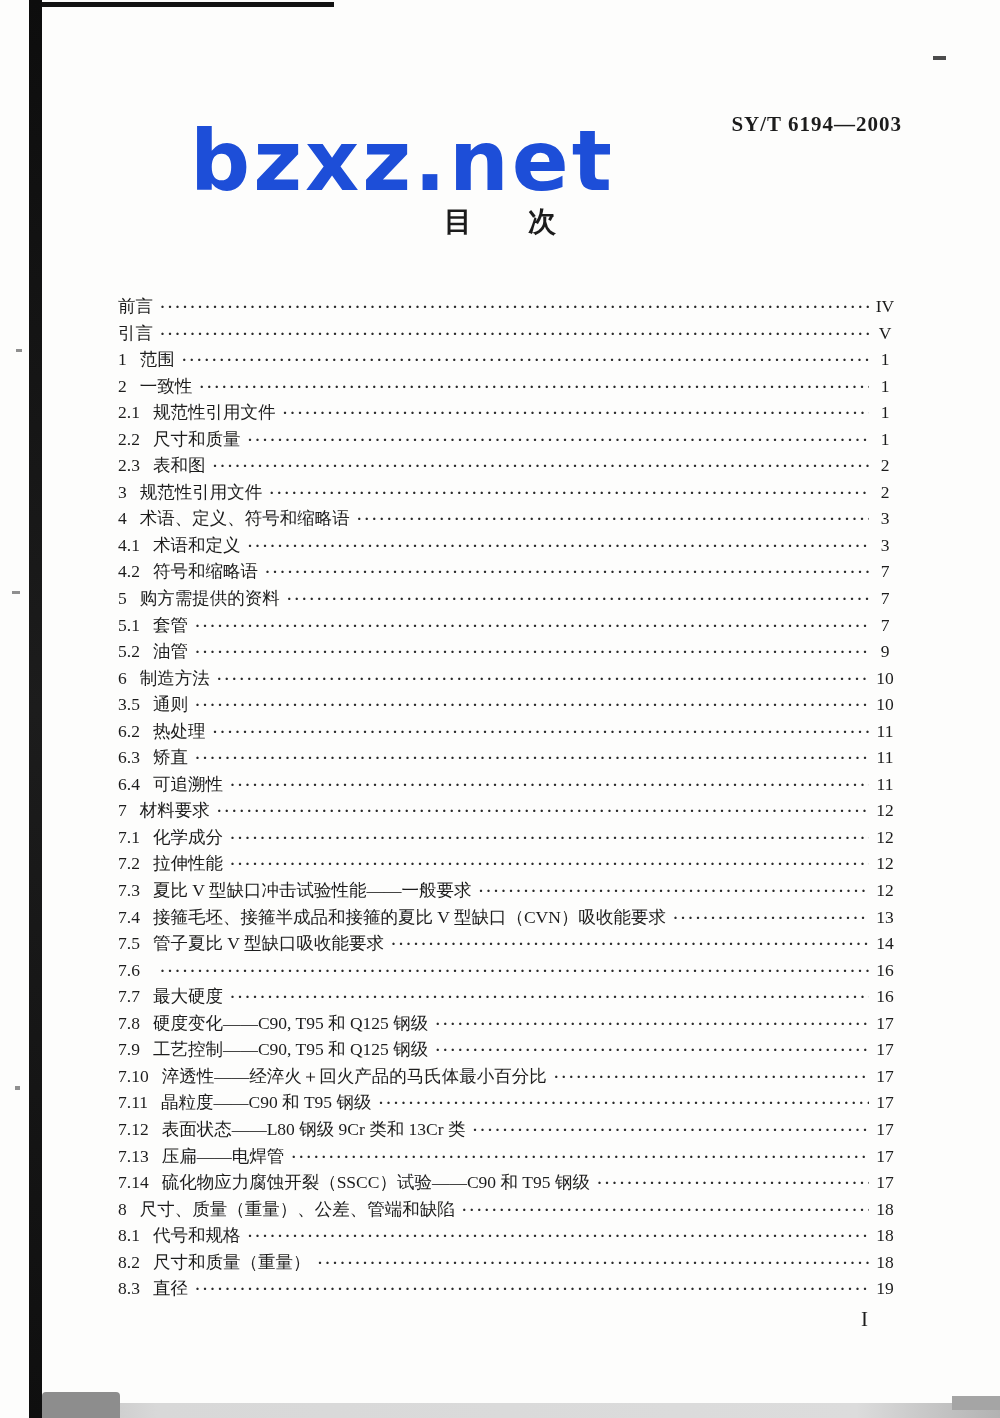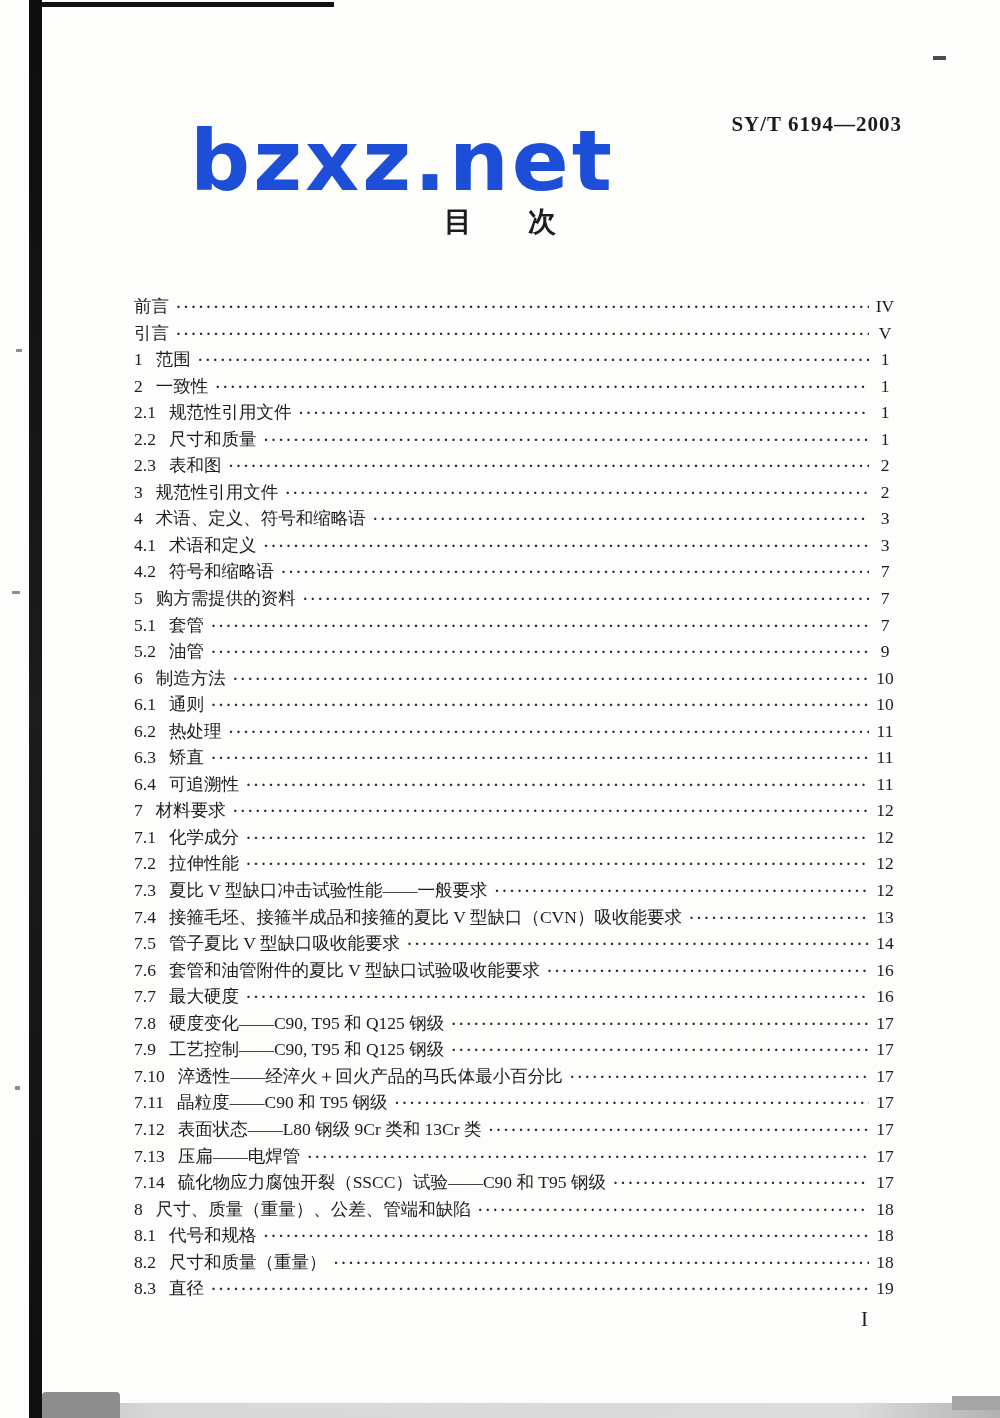--- a/index.html
+++ b/index.html
@@ -58,21 +58,21 @@
     z-index: 2;
   }
   
   .toc-title {
     position: absolute; top: 203px; left: 0; width: 100%;
     text-align: center; font-size: 28px; font-weight: bold;
     letter-spacing: 14px; text-indent: 14px; z-index: 2;
   }
   
   .toc {
-    position: absolute; left: 134px; right: 102px; top: 293px;
+    position: absolute; left: 118px; right: 102px; top: 293px;
     z-index: 2;
   }
   .toc-row {
     display: flex; align-items: baseline;
     height: 26.55px; line-height: 26.55px;
     font-size: 17.5px; white-space: nowrap;
   }
   .toc-num { margin-right: 13px; }
   .toc-text { }
   .toc-dots {
@@ -191,21 +191,21 @@
         <span class="toc-dots">······································································································································································································································</span>
         <span class="toc-page">9</span>
       </div>
       <div class="toc-row">
         <span class="toc-num">6</span>
         <span class="toc-text">制造方法</span>
         <span class="toc-dots">······································································································································································································································</span>
         <span class="toc-page">10</span>
       </div>
       <div class="toc-row">
-        <span class="toc-num">6.1</span>
+        <span class="toc-num">3.5</span>
         <span class="toc-text">通则</span>
         <span class="toc-dots">······································································································································································································································</span>
         <span class="toc-page">10</span>
       </div>
       <div class="toc-row">
         <span class="toc-num">6.2</span>
         <span class="toc-text">热处理</span>
         <span class="toc-dots">······································································································································································································································</span>
         <span class="toc-page">11</span>
       </div>
@@ -252,21 +252,20 @@
         <span class="toc-page">13</span>
       </div>
       <div class="toc-row">
         <span class="toc-num">7.5</span>
         <span class="toc-text">管子夏比 V 型缺口吸收能要求</span>
         <span class="toc-dots">······································································································································································································································</span>
         <span class="toc-page">14</span>
       </div>
       <div class="toc-row">
         <span class="toc-num">7.6</span>
-        <span class="toc-text">套管和油管附件的夏比 V 型缺口试验吸收能要求</span>
         <span class="toc-dots">······································································································································································································································</span>
         <span class="toc-page">16</span>
       </div>
       <div class="toc-row">
         <span class="toc-num">7.7</span>
         <span class="toc-text">最大硬度</span>
         <span class="toc-dots">······································································································································································································································</span>
         <span class="toc-page">16</span>
       </div>
       <div class="toc-row">

